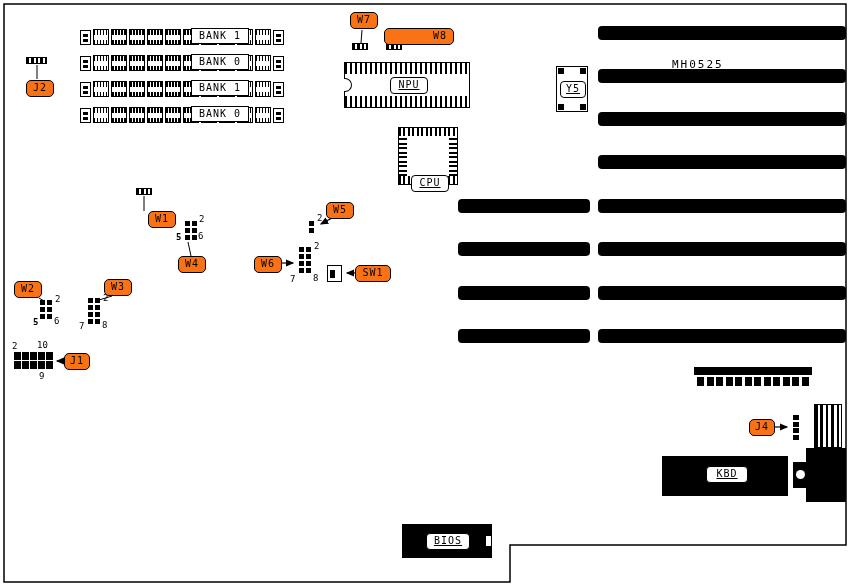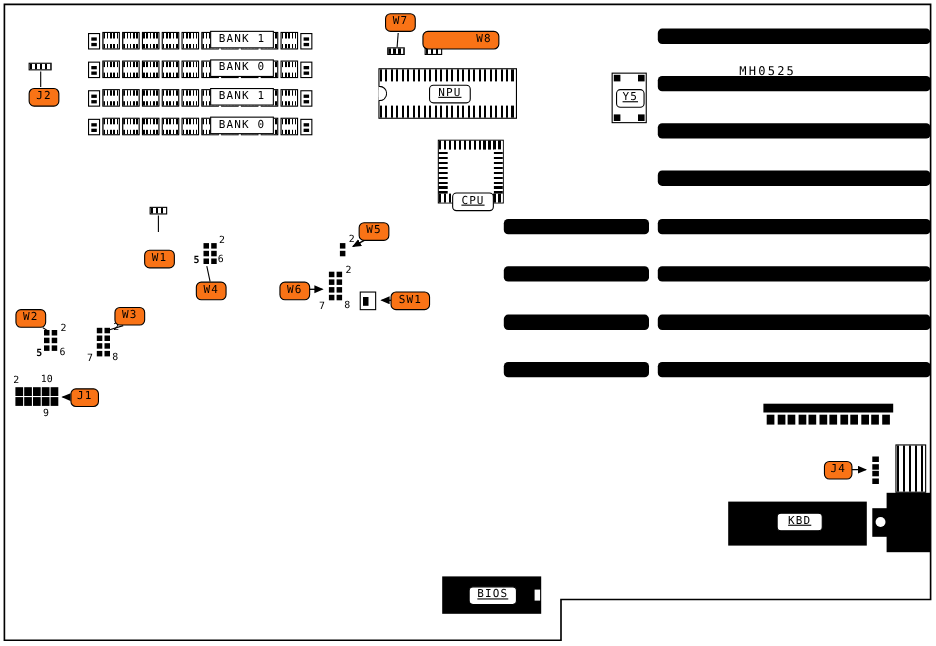--- a/index.html
+++ b/index.html
@@ -205,21 +205,21 @@
   <div class="slot" style="left:598px;top:242px;width:248px;"></div>
   <div class="slot" style="left:598px;top:286px;width:248px;"></div>
   <div class="slot" style="left:598px;top:329px;width:248px;"></div>
 
   <div class="slot" style="left:458px;top:199px;width:132px;"></div>
   <div class="slot" style="left:458px;top:242px;width:132px;"></div>
   <div class="slot" style="left:458px;top:286px;width:132px;"></div>
   <div class="slot" style="left:458px;top:329px;width:132px;"></div>
 
   <div class="jstrip" style="left:136px;top:188px;width:16px;"></div>
-  <div class="callout" style="left:131px;top:211px;width:22px;margin-top:16px;">W1</div>
+  <div class="callout" style="left:148px;top:211px;width:22px;">W1</div>
 
   <div class="pingrid" style="left:185px;top:221px;grid-template-columns:repeat(2,5px);">
       <div class="pin"></div>
       <div class="pin"></div>
       <div class="pin"></div>
       <div class="pin"></div>
       <div class="pin"></div>
       <div class="pin"></div>
     </div>
   <span class="pnum" style="left:199px;top:215px;">2</span>

